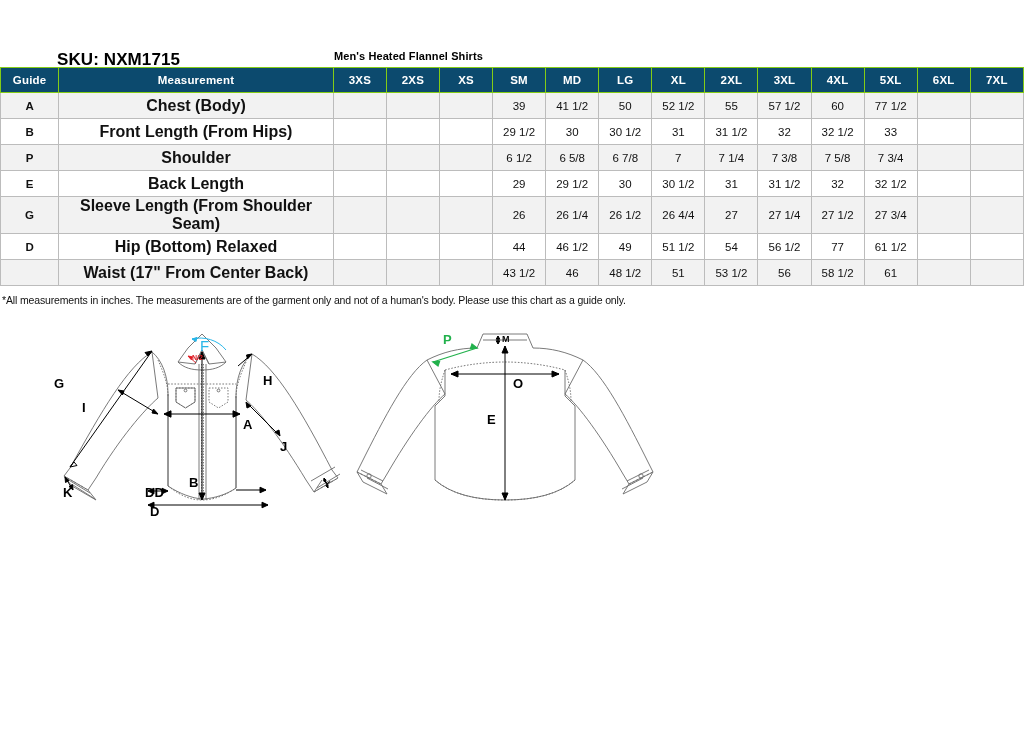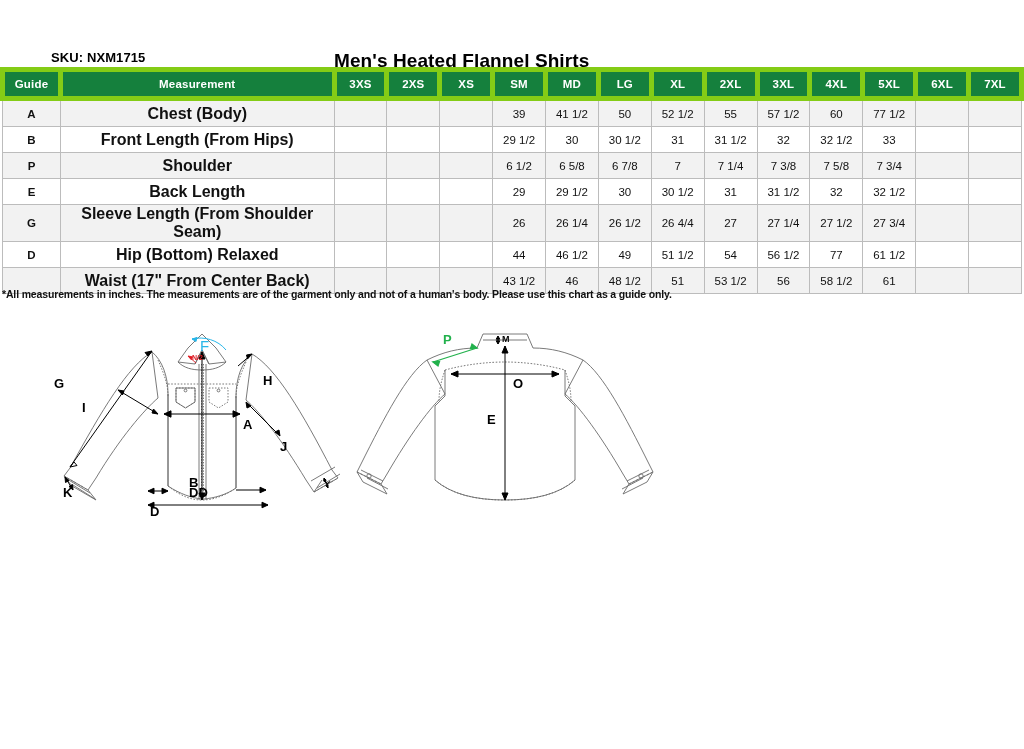--- a/index.html
+++ b/index.html
@@ -10,65 +10,65 @@
     color:#000;
     overflow:hidden;
   }
   .page{position:relative;width:1024px;height:749px;}
 
   
   .titlebar{
     position:absolute;left:0;top:50px;width:1024px;height:17px;
   }
   .sku{
-    position:absolute;left:51px;top:0;
-    font-size:13px;font-weight:bold;letter-spacing:.1px;
+    position:absolute;left:57px;top:0;
+    font-size:17px;font-weight:bold;letter-spacing:.1px;
   }
   .prodname{
     position:absolute;left:334px;top:0;
-    font-size:19px;font-weight:bold;letter-spacing:.1px;
+    font-size:11px;font-weight:bold;letter-spacing:.1px;
   }
 
   
   .chart{
     position:absolute;left:0;top:67px;
     width:1024px;
     border-collapse:collapse;
     table-layout:fixed;
   }
   .chart th,.chart td{
     border:1px solid #bcbcbc;
     text-align:center;
     vertical-align:middle;
     font-size:11.5px;
     padding:0;
     height:25px;
     color:#111;
   }
   .chart thead th{
-    background:#15803d;
+    background:#0c4a6e;
     color:#ffffff;
     font-weight:bold;
     font-size:11.5px;
     height:24px;
-    border:5px solid #84cc16;
+    border:1px solid #84cc16;
     letter-spacing:.2px;
   }
   .chart tbody tr:nth-child(odd) td{background:#f2f2f2;}
   .chart tbody tr:nth-child(even) td{background:#ffffff;}
   td.guide{font-weight:bold;font-size:11.5px;}
   td.meas{font-weight:bold;font-size:16px;}
   .c-guide{width:57px;}
   .c-meas{width:269px;}
   .c-size{width:52px;}
 
   
   .footnote{
-    position:absolute;left:2px;top:288px;
-    font-size:10.5px;font-weight:bold;color:#111;
+    position:absolute;left:2px;top:294px;
+    font-size:10.5px;font-weight:normal;color:#111;
     letter-spacing:-.15px;
   }
 
   
   .diagrams{position:absolute;left:0;top:318px;width:1024px;height:220px;}
   .diagram{position:absolute;top:0;}
   .dg-front{left:40px;}
   .dg-back{left:355px;}
   .lbl{
     position:absolute;
@@ -361,21 +361,21 @@
       </svg>
 
       
       <div class="lbl" style="left:14px;top:58px;">G</div>
       <div class="lbl" style="left:42px;top:82px;">I</div>
       <div class="lbl" style="left:223px;top:55px;">H</div>
       <div class="lbl" style="left:203px;top:99px;">A</div>
       <div class="lbl" style="left:240px;top:121px;">J</div>
       <div class="lbl" style="left:23px;top:167px;">K</div>
       <div class="lbl" style="left:149px;top:157px;">B</div>
-      <div class="lbl" style="left:105px;top:167px;margin-left:44px;">DD</div>
+      <div class="lbl" style="left:105px;top:167px;">DD</div>
       <div class="lbl" style="left:110px;top:186px;">D</div>
       <div class="lbl lbl-cyan" style="left:160px;top:19px;">F</div>
       <div class="lbl lbl-red" style="left:152px;top:36px;">N/2</div>
       <div class="lbl lbl-sm rot" style="left:284px;top:158px;">L</div>
     </div>
 
     <div class="diagram dg-back">
       <svg width="300" height="205" viewBox="0 0 300 205">
         <g fill="none" stroke="#6b6b6b" stroke-width="0.9">
 

